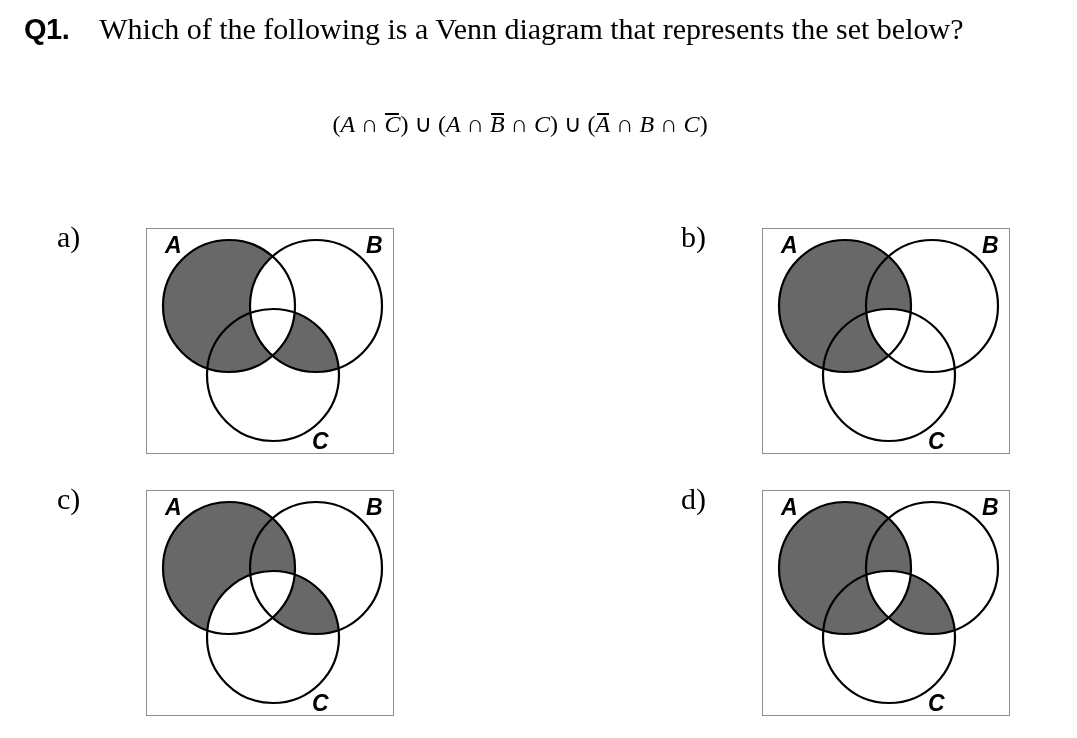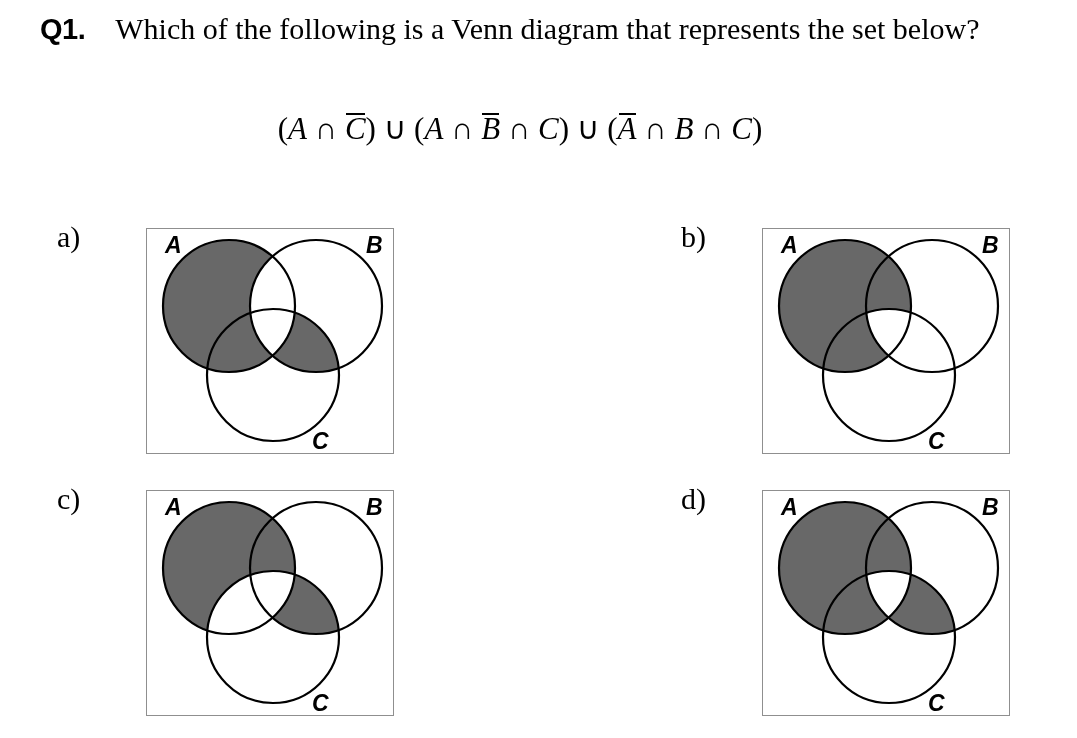--- a/index.html
+++ b/index.html
@@ -6,42 +6,42 @@
   .page {
     position: relative;
     width: 1077px;
     height: 738px;
     background: #ffffff;
     font-family: "Liberation Serif", serif;
     overflow: hidden;
   }
   .title-row {
     position: absolute;
-    left: 40px;
+    left: 24px;
     top: 12px;
     white-space: nowrap;
   }
   .qnum {
     font-family: "Liberation Sans", sans-serif;
     font-weight: bold;
     font-size: 29px;
     letter-spacing: -0.5px;
   }
   .qtext {
     font-family: "Liberation Serif", serif;
     font-size: 30px;
     margin-left: 30px;
   }
   .formula {
     position: absolute;
     left: 0;
     top: 110px;
     width: 1040px;
     text-align: center;
-    font-size: 31px;
+    font-size: 24px;
     line-height: 1.2;
     color: #000;
   }
   .formula .it { font-style: italic; }
   .formula .bar { position: relative; }
   .formula .bar::after {
     content: '';
     position: absolute;
     left: 1px;
     right: 1px;

